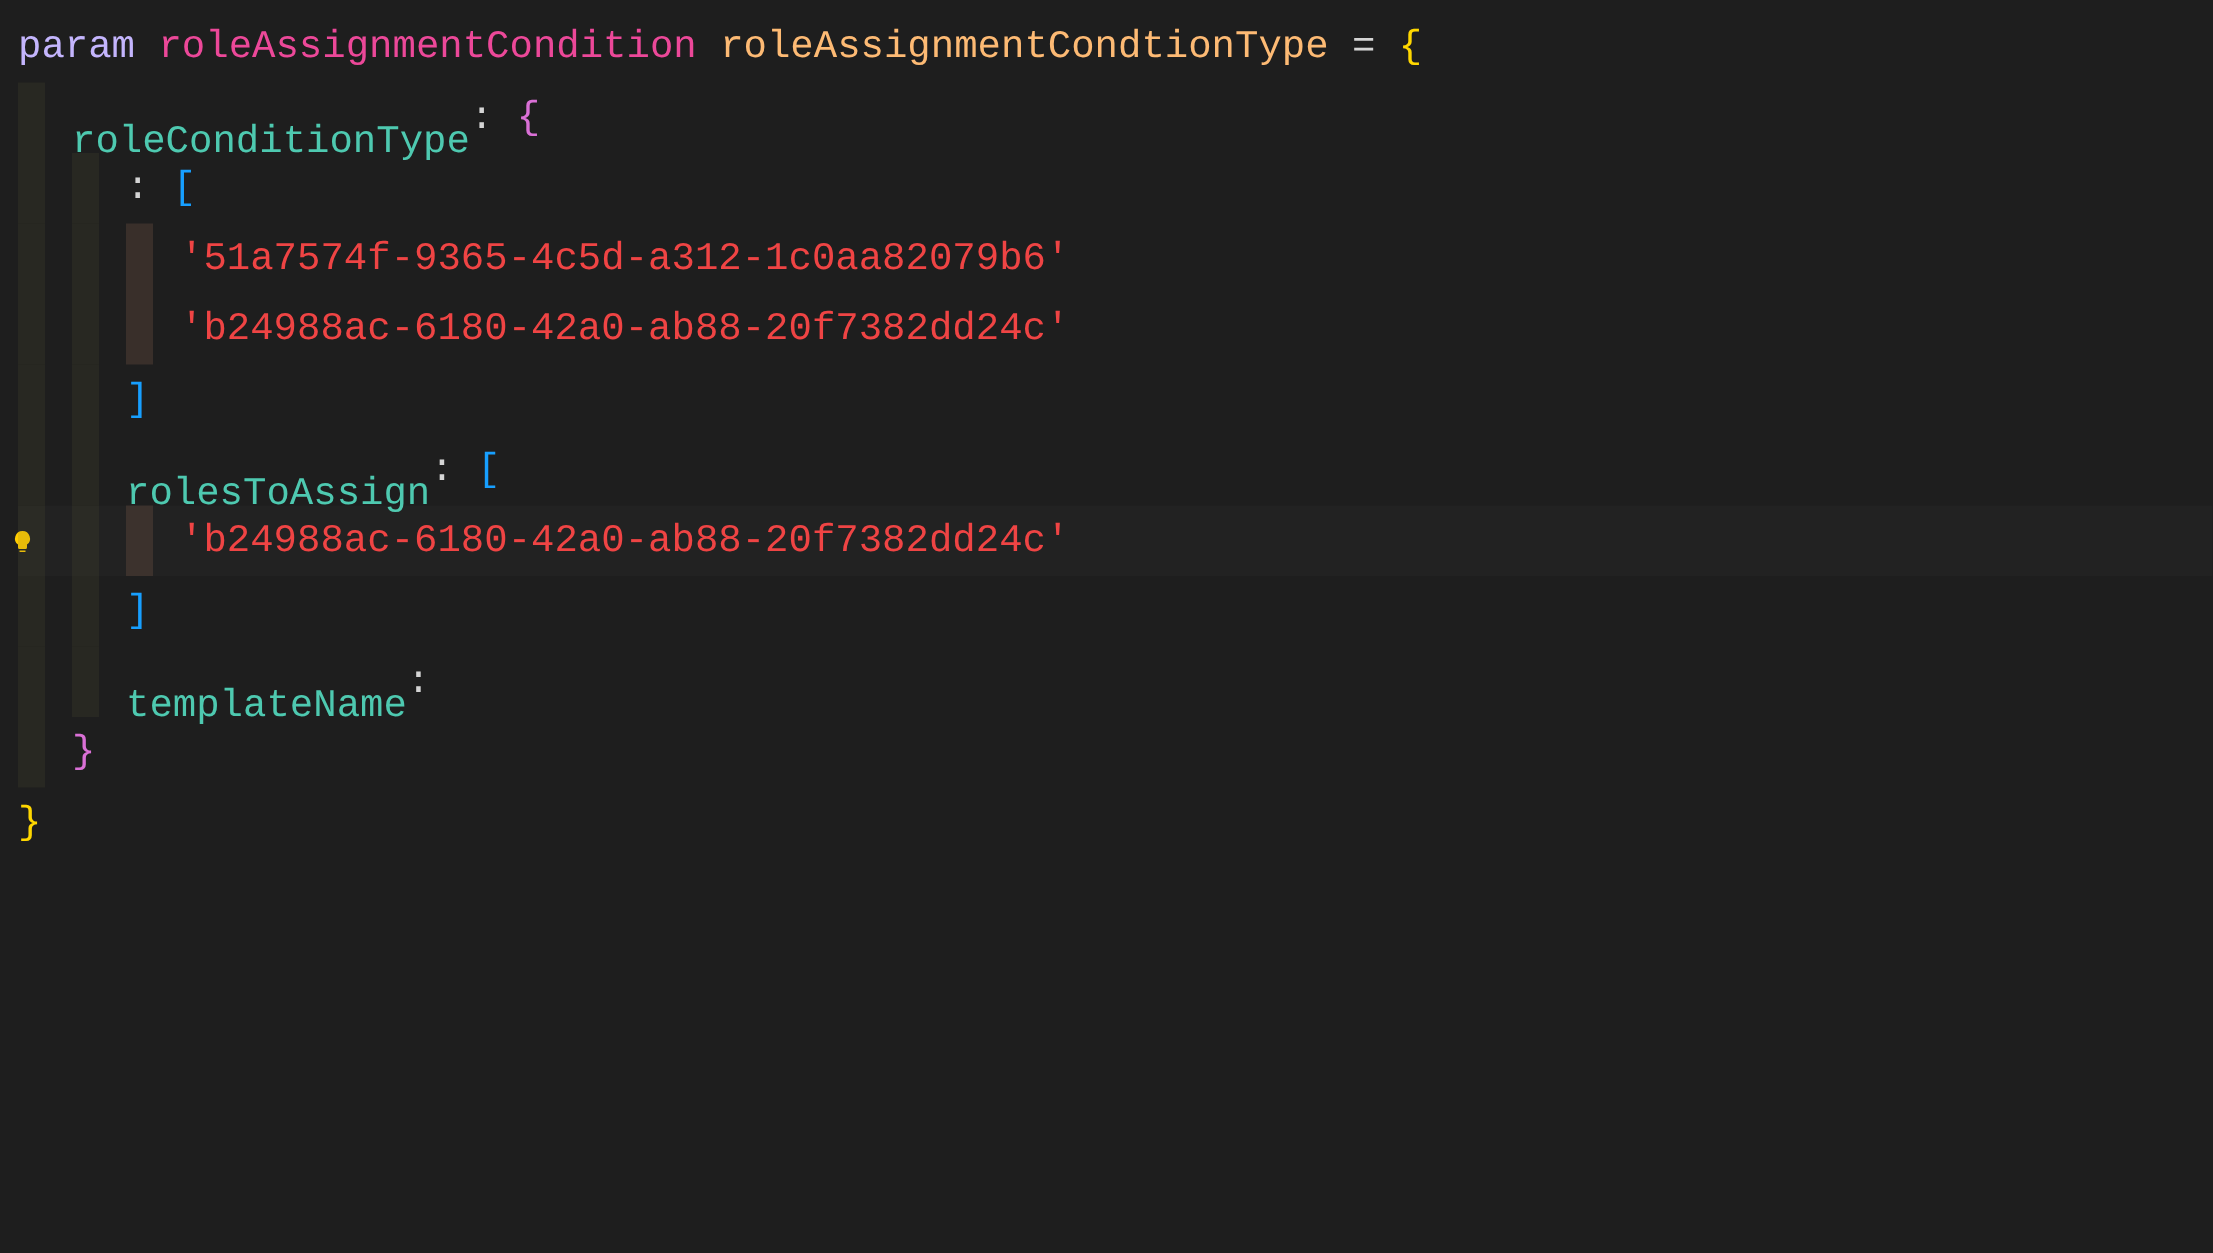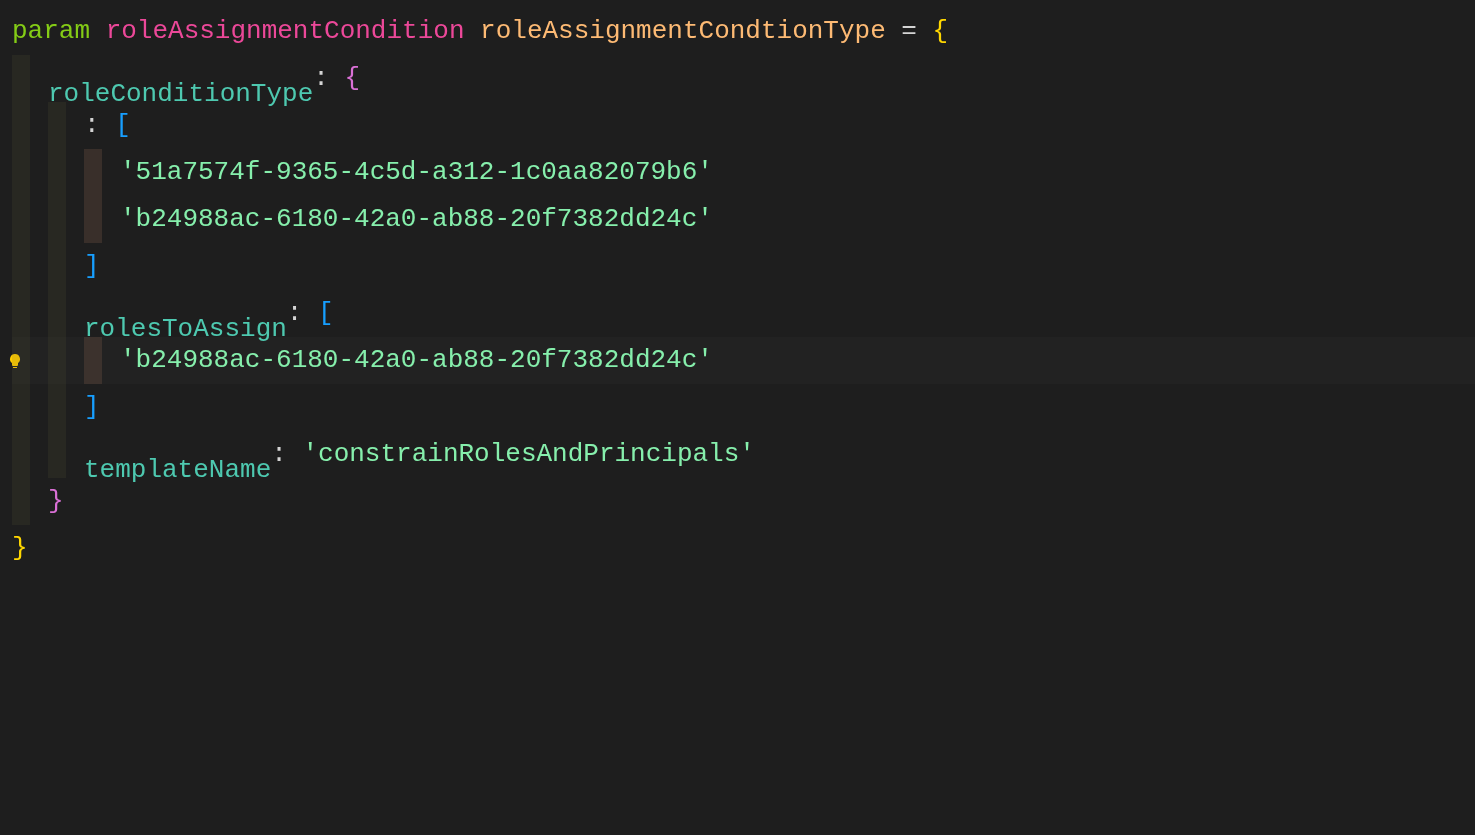--- a/index.html
+++ b/index.html
@@ -51,29 +51,29 @@
   .indent-guide.marked-bright::before {
     content: '';
     position: absolute;
     left: 0;
     top: 0;
     width: 18px;
     height: 100%;
     background: rgba(140,100,80,0.25);
   }
   .code { white-space: pre; display: flex; align-items: center; }
-  .tok-keyword { color: #84cc16; font-family: Liberation Mono, monospace; }
+  .tok-keyword { color: #c4b5fd; font-family: Liberation Mono, monospace; }
   .tok-var { color: #ec4899; }
   .tok-type { color: #fdba74; }
   .tok-prop { color: #4ec9b0; margin-top: 32px; }
   .tok-punct { color: #d4d4d4; }
   .tok-brace { color: #ffd700; }
   .tok-brace-pink { color: #da70d6; }
   .tok-bracket-blue { color: #179fff; }
-  .tok-string { color: #86efac; }
+  .tok-string { color: #ef4444; }
   .tok-colon { color: #d4d4d4; }
 </style>
 </head>
 <body>
 
 <div class="editor">
 
   <div class="line">
     <div class="code">
       <span class="tok-keyword">param</span><span> </span><span class="tok-var">roleAssignmentCondition</span><span> </span><span class="tok-type">roleAssignmentCondtionType</span><span class="tok-punct"> = </span><span class="tok-brace">{</span>
@@ -147,21 +147,21 @@
     <span class="indent-guide marked"></span>
     <div class="code">
       <span class="tok-bracket-blue">]</span>
     </div>
   </div>
 
   <div class="line">
     <span class="indent-guide marked"></span>
     <span class="indent-guide marked"></span>
     <div class="code">
-      <span class="tok-prop">templateName</span><span class="tok-colon">: </span><span class="tok-string">'constrainRolesAndPrincipals'</span>
+      <span class="tok-prop">templateName</span><span class="tok-colon">: </span>
     </div>
   </div>
 
   <div class="line">
     <span class="indent-guide marked"></span>
     <div class="code">
       <span class="tok-brace-pink">}</span>
     </div>
   </div>
 

